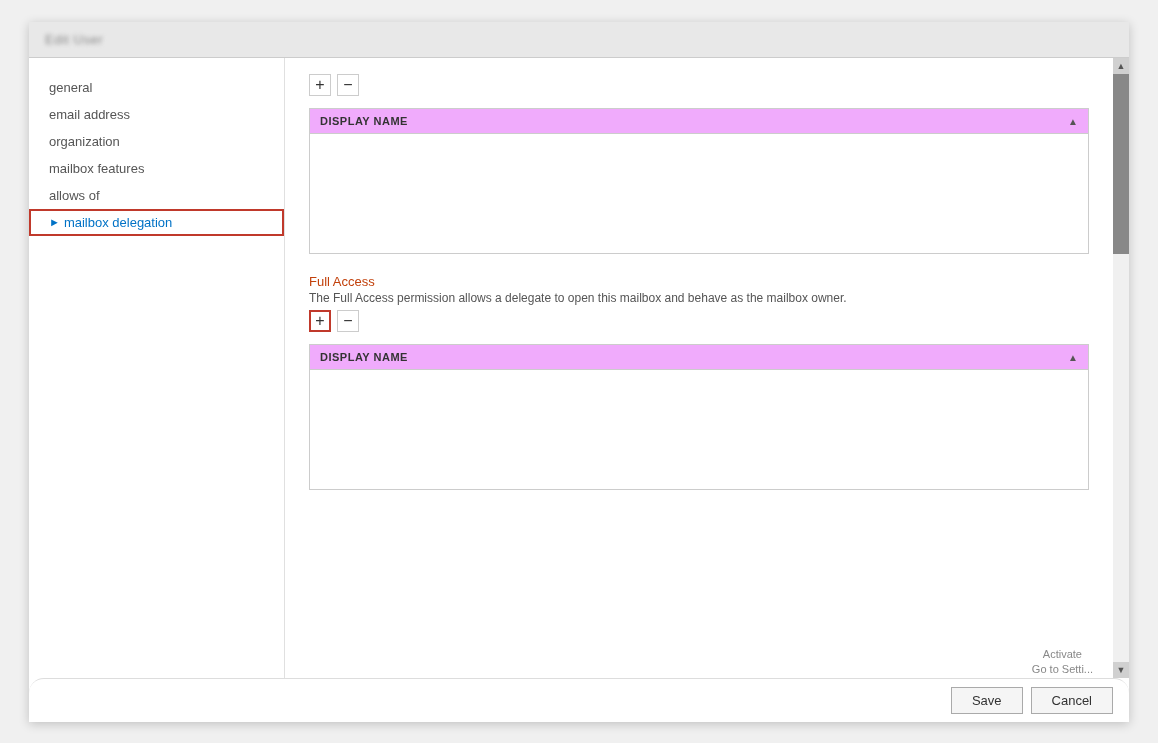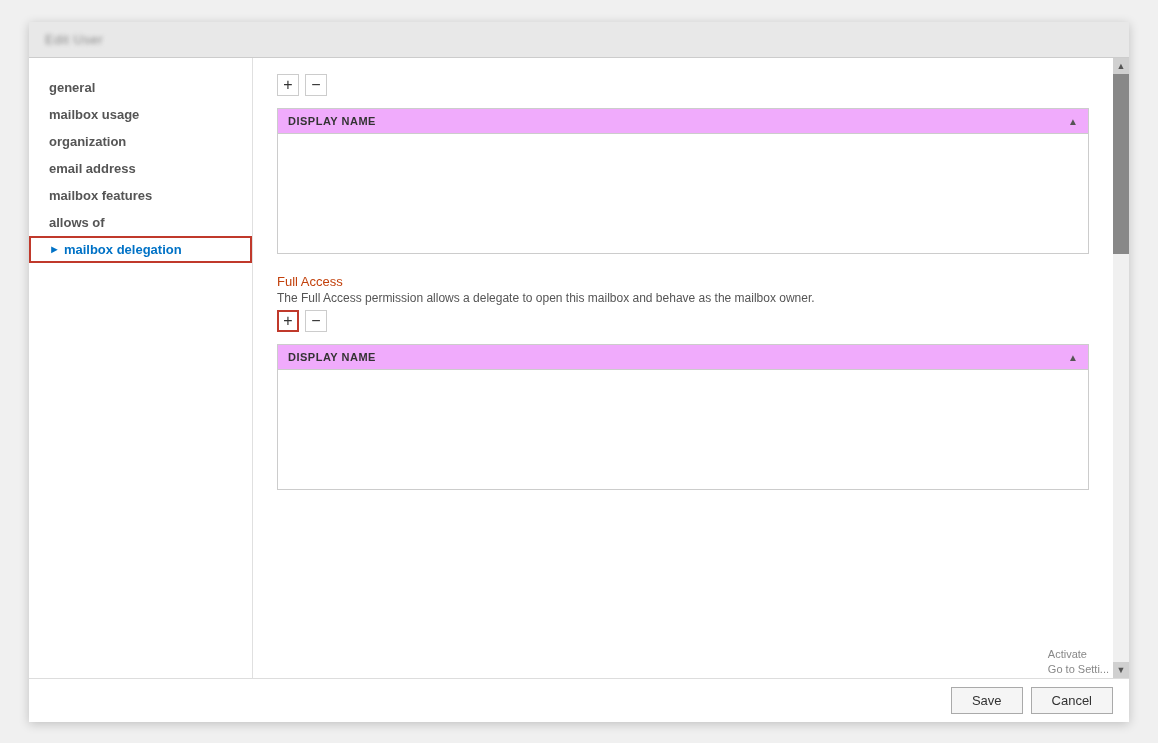--- a/index.html
+++ b/index.html
@@ -46,26 +46,25 @@
     }
 
     .dialog-body {
       display: flex;
       flex: 1;
       overflow: hidden;
     }
 
     
     .sidebar {
-      width: 224px;
+      width: 256px;
       background: #fff;
       padding: 16px 0;
       border-right: 1px solid #e0e0e0;
       flex-shrink: 0;
-      font-weight: bold;
     }
 
     .sidebar-item {
       display: flex;
       align-items: center;
       padding: 6px 20px;
       font-size: 13px;
       color: #555;
       cursor: pointer;
       white-space: nowrap;
@@ -219,65 +218,63 @@
 
     
     .dialog-footer {
       border-top: 1px solid #ddd;
       padding: 8px 16px;
       display: flex;
       justify-content: flex-end;
       align-items: center;
       gap: 8px;
       background: #fff;
+      border-radius: 15px;
     }
 
     .footer-btn {
       padding: 5px 20px;
       font-size: 13px;
       cursor: pointer;
       border: 1px solid #aaa;
       background: #f5f5f5;
       color: #333;
     }
 
     .activate-text {
       position: absolute;
       bottom: 44px;
-      right: 20px;
+      right: 36px;
       font-size: 11px;
       color: #888;
-      text-align: left;
+      text-align: center;
       line-height: 1.4;
     }
   </style>
 </head>
 <body>
 
 <div class="dialog">
 
   <div class="dialog-header">
     <span class="dialog-title">Edit User</span>
   </div>
 
   <div class="dialog-body">
 
     <div class="sidebar">
 
       <div class="sidebar-item">
         <span>general</span>
       </div>
       <div class="sidebar-item">
-        <span>mailbox usage</span>
+        <span>email address</span>
       </div>
       <div class="sidebar-item">
         <span>organization</span>
-      </div>
-      <div class="sidebar-item">
-        <span>email address</span>
       </div>
       <div class="sidebar-item">
         <span>mailbox features</span>
       </div>
       <div class="sidebar-item">
         <span>allows of</span>
       </div>
 
       <div class="sidebar-item active-selected">
         <span class="arrow">►</span>

